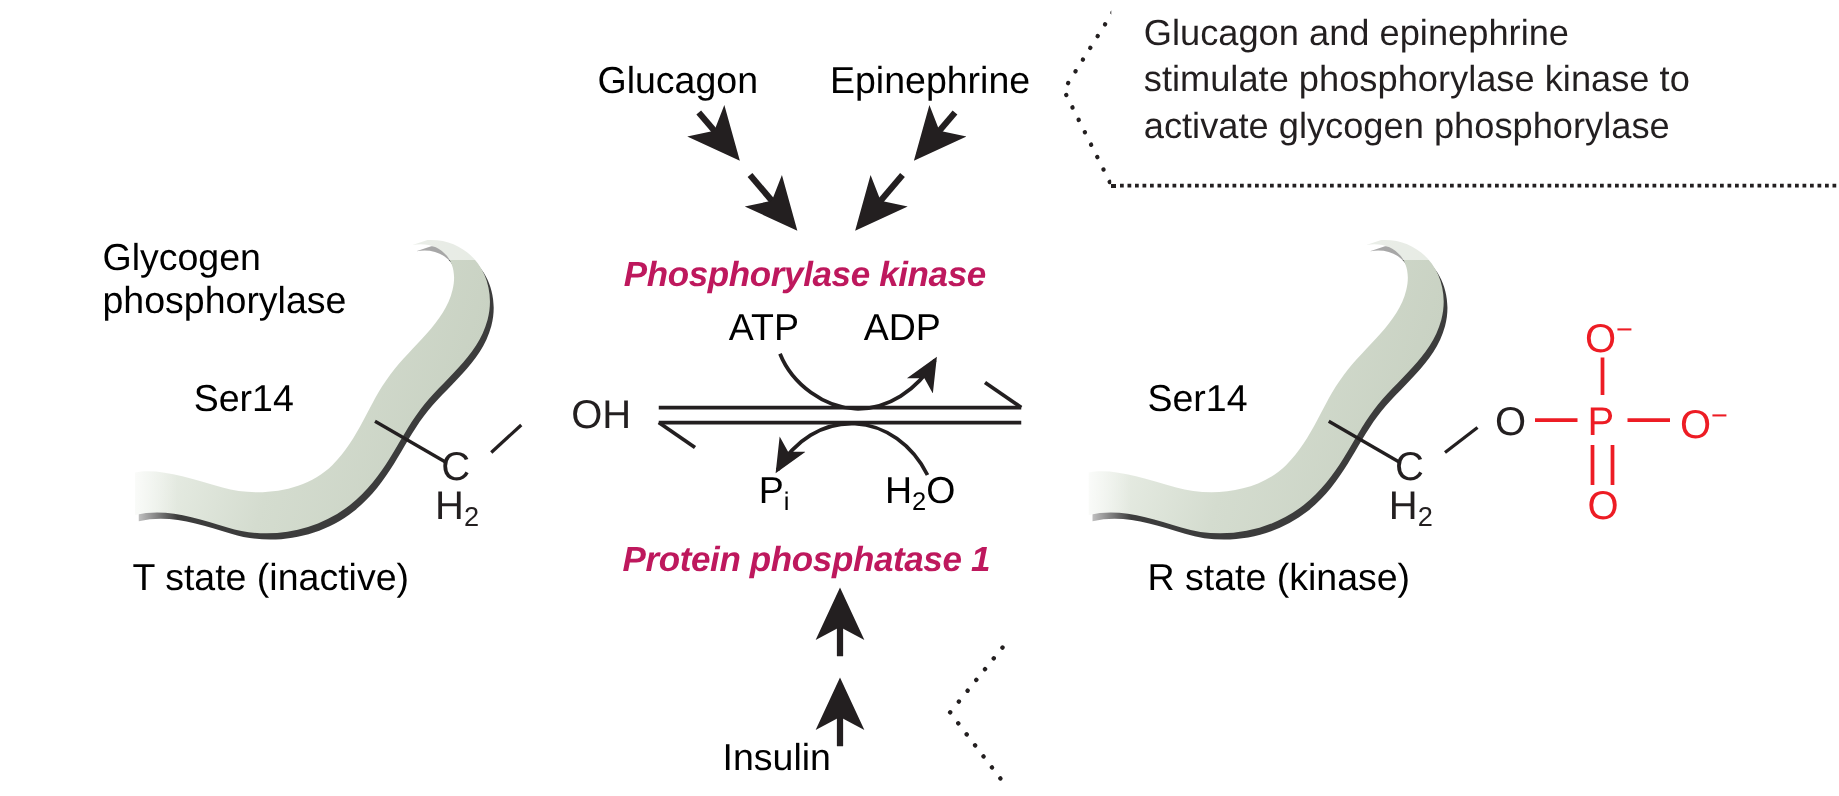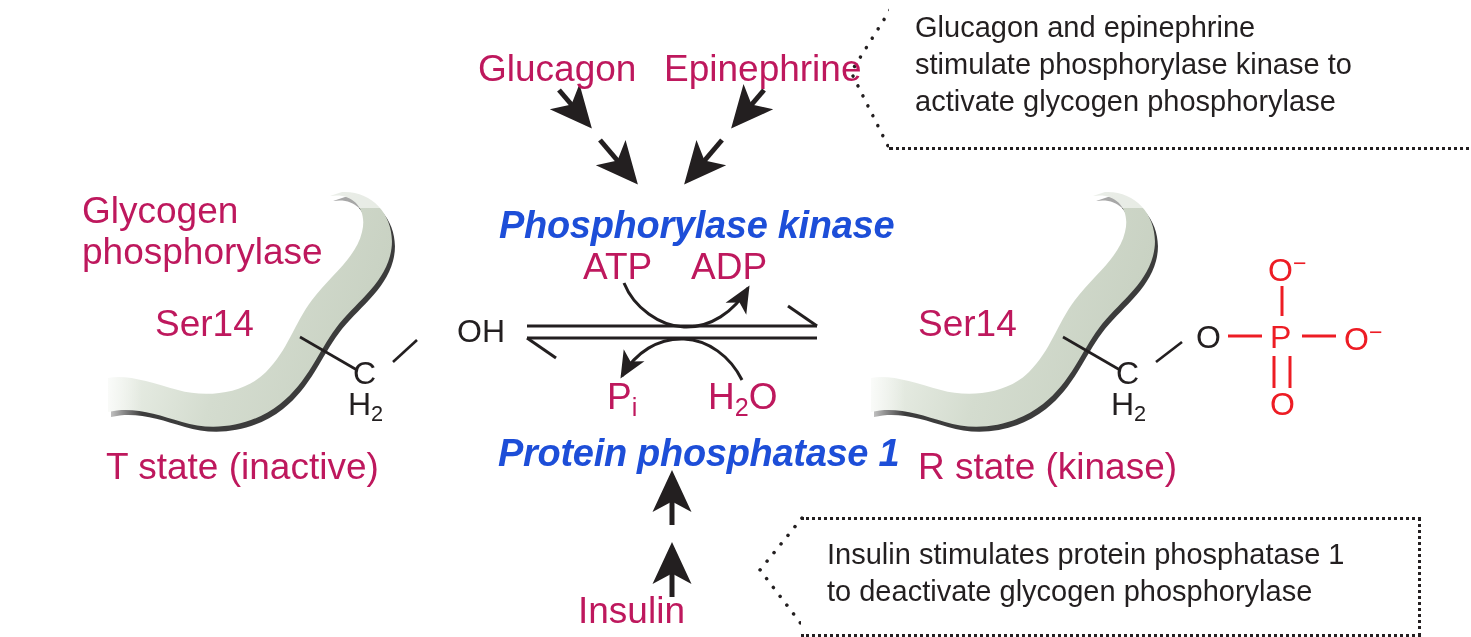--- a/index.html
+++ b/index.html
@@ -12,30 +12,30 @@
   }
   #stage {
     position: relative;
     width: 1471px;
     height: 637px;
     background: #ffffff;
     overflow: hidden;
   }
   .lbl {
     position: absolute;
+    color: #000000;
+    font-size: 30px;
+    line-height: 1.0;
+    white-space: nowrap;
+    font-weight: 400;
+  }
+  .enzyme {
+    position: absolute;
     color: #be185d;
-    font-size: 37px;
-    line-height: 1.0;
-    white-space: nowrap;
-    font-weight: 400;
-  }
-  .enzyme {
-    position: absolute;
-    color: #1d4ed8;
-    font-size: 38px;
+    font-size: 28px;
     font-style: italic;
     font-weight: 700;
     white-space: nowrap;
     letter-spacing: -0.3px;
   }
   .callout {
     position: absolute;
     border: 3px dotted #231f20;
     box-sizing: border-box;
     background: #ffffff;
@@ -284,18 +284,14 @@
     <span>O</span><span class="sup">−</span>
   </div>
   <div class="atomred" style="left:1270px; top:386px;">O</div>
 
   <div class="callout" style="left:889px; top:-12px; width:600px; height:162px; border-left:none;">
     <span class="txt" style="top:18px;">Glucagon and epinephrine
 stimulate phosphorylase kinase to
 activate glycogen phosphorylase</span>
   </div>
 
-  <div class="callout" style="left:801px; top:517px; width:620px; height:120px; border-left:none;">
-    <span class="txt" style="top:16px;">Insulin stimulates protein phosphatase 1
-to deactivate glycogen phosphorylase</span>
-  </div>
 
 </div>
 
 </body></html>

